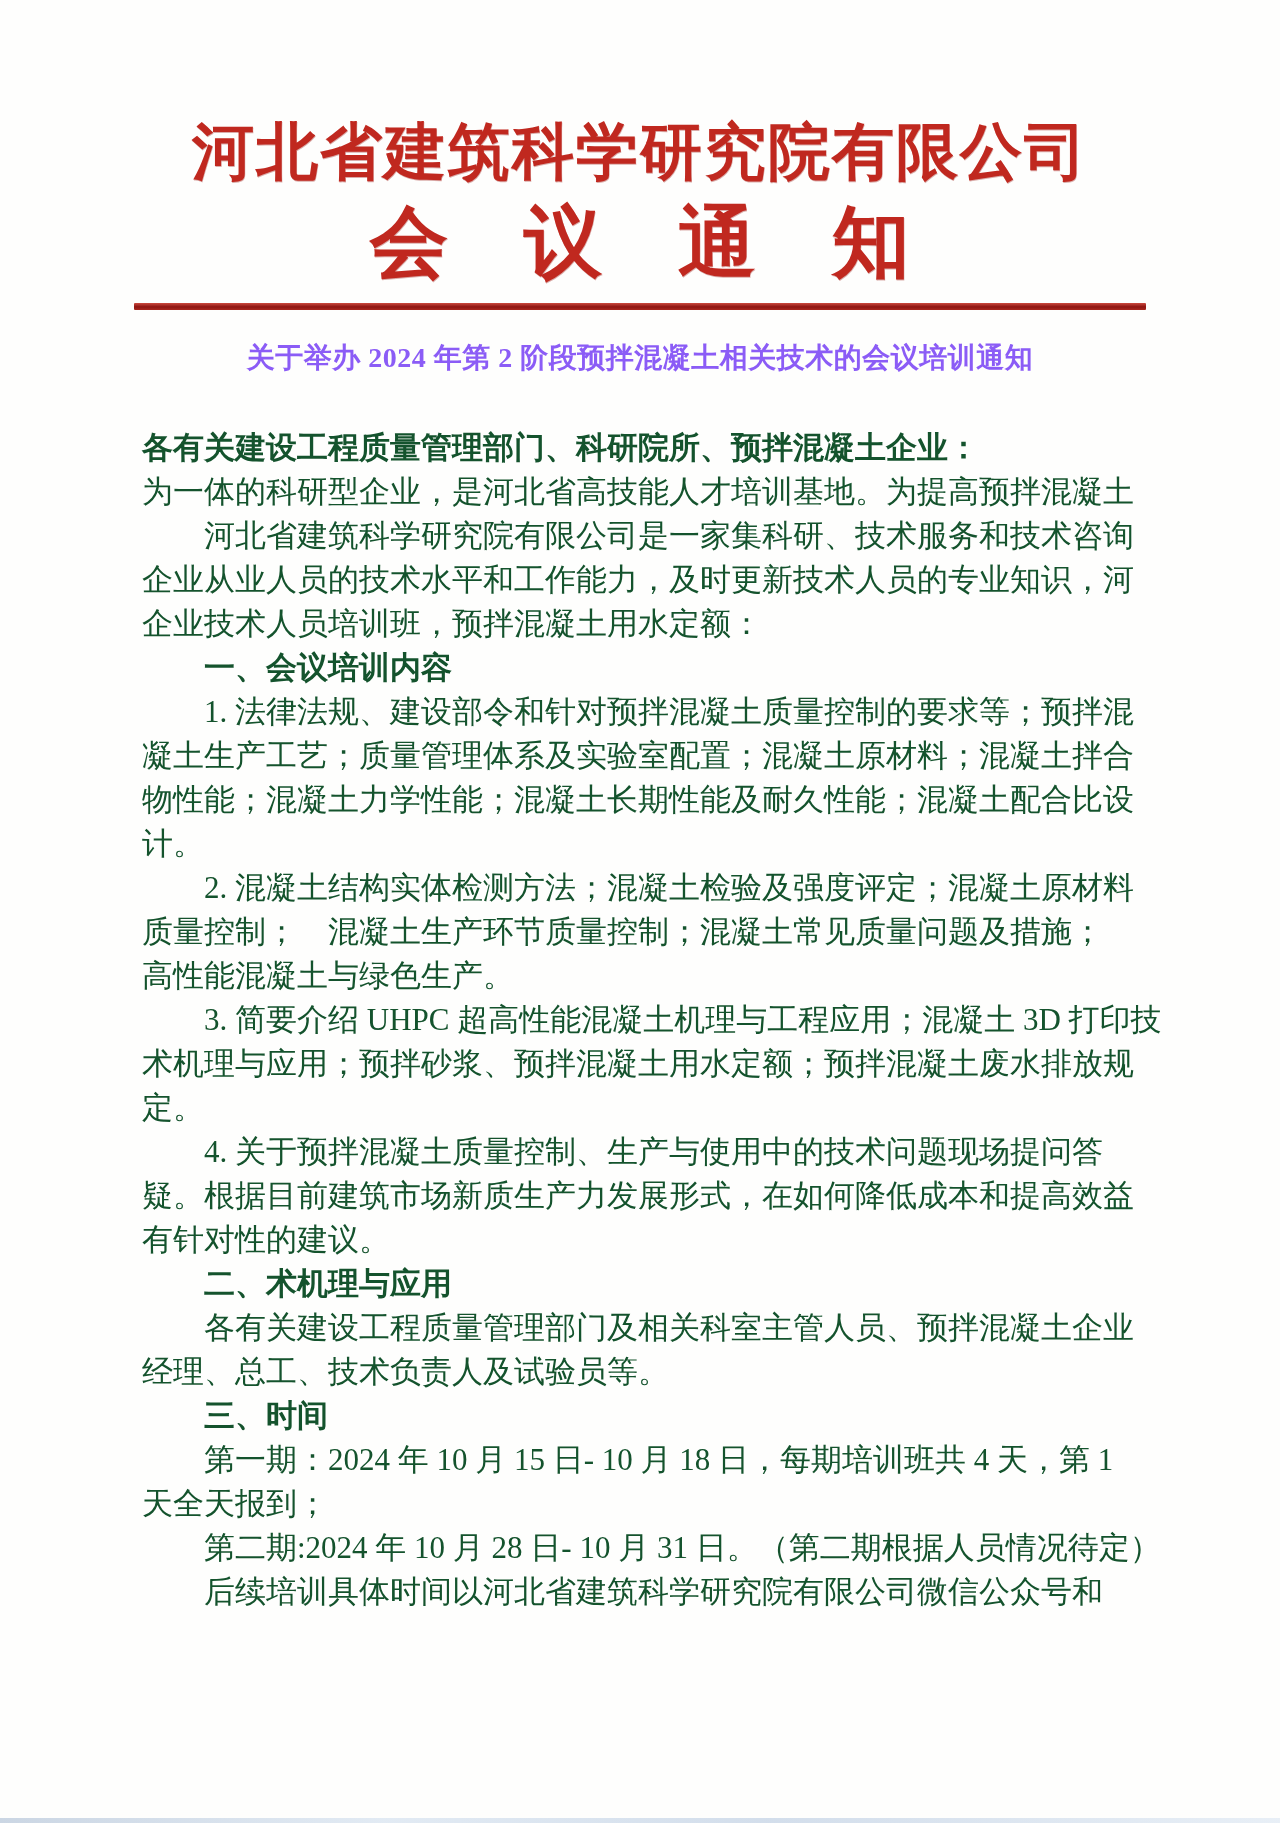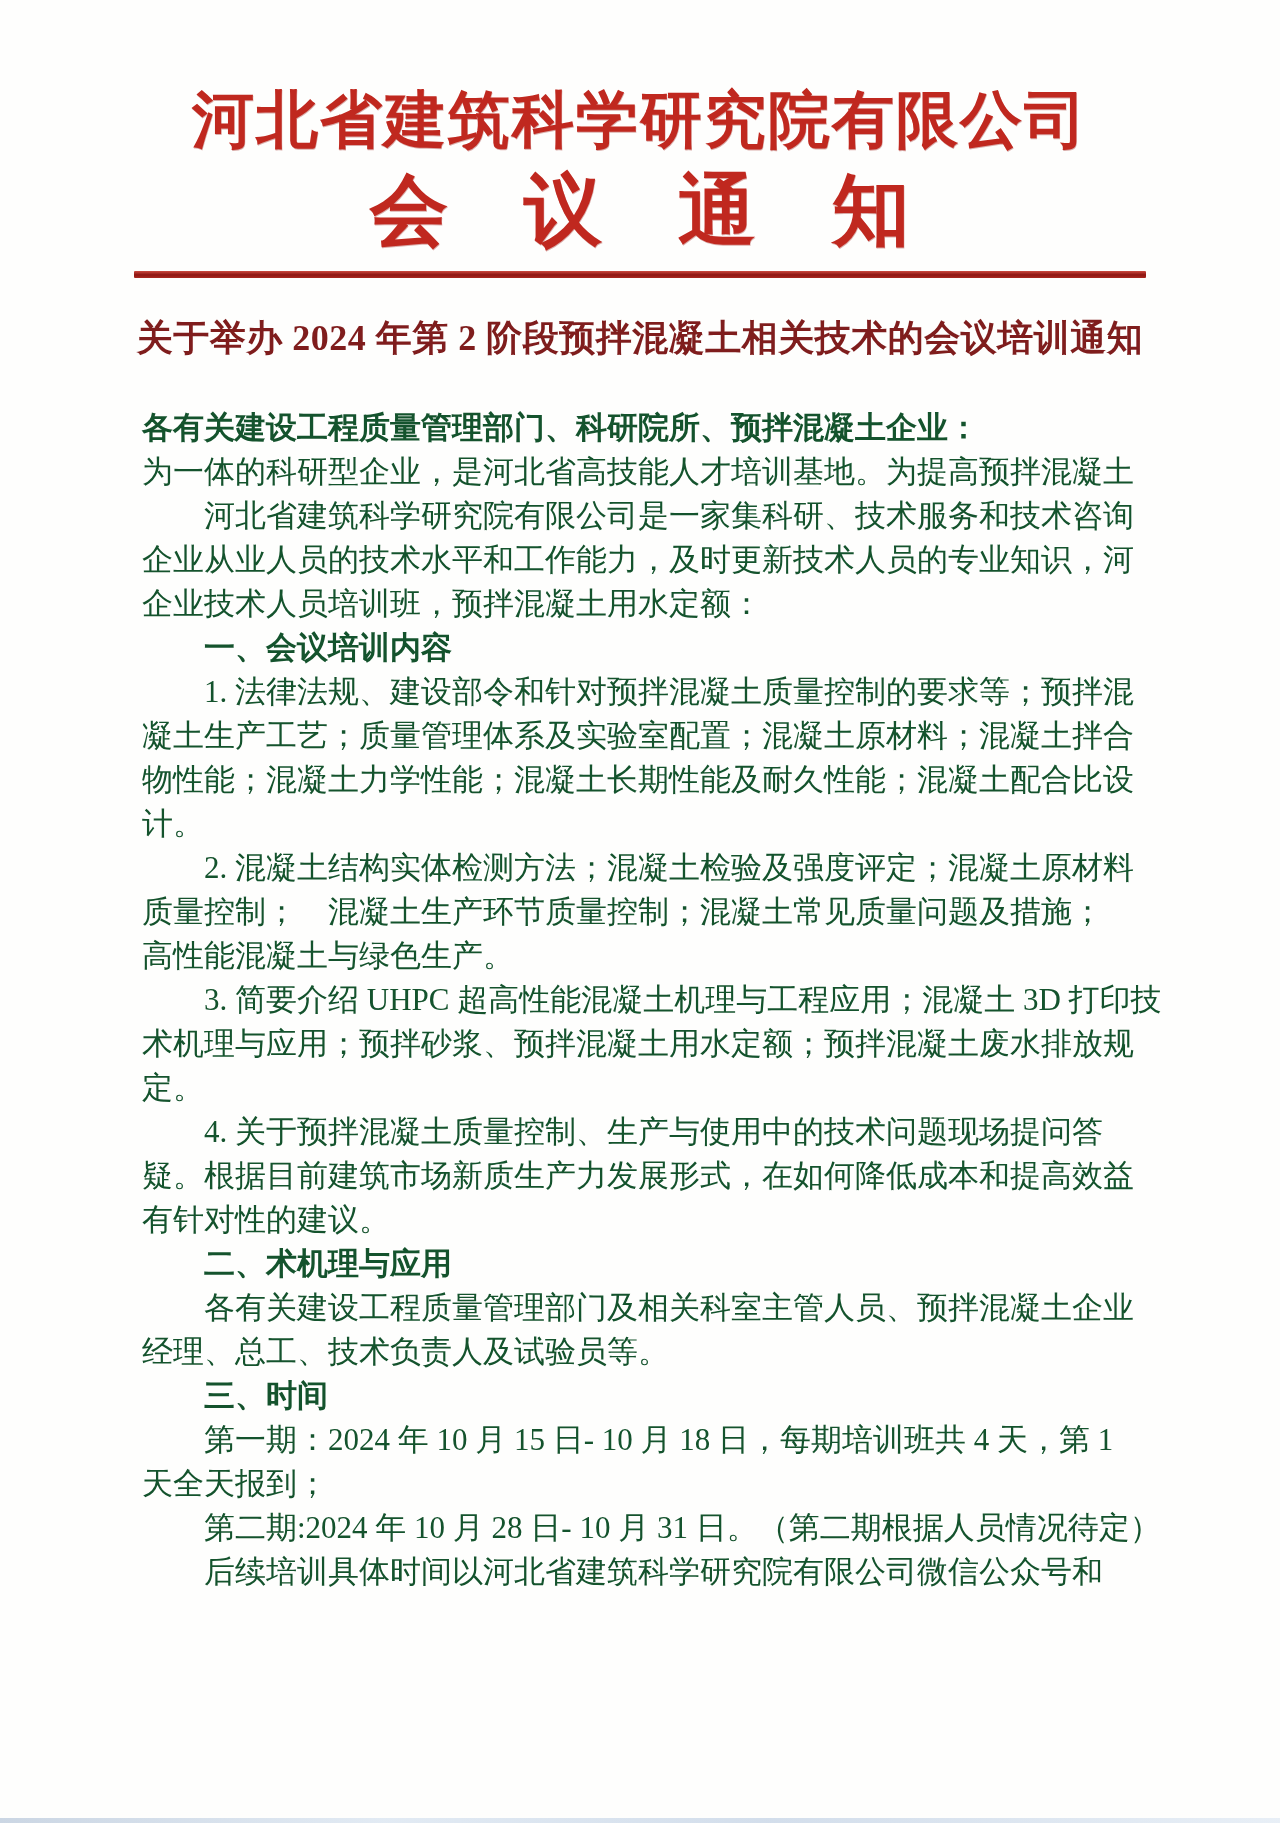--- a/index.html
+++ b/index.html
@@ -10,21 +10,21 @@
   .page {
     position: relative;
     width: 1280px;
     height: 1823px;
     margin: 0 auto;
     background: #fefefd;
     overflow: hidden;
     font-family: "Liberation Serif", "DejaVu Serif", serif;
   }
   .header {
-    padding-top: 84px;
+    padding-top: 116px;
     text-align: center;
   }
   .org-title {
     font-size: 62px;
     line-height: 72px;
     font-weight: bold;
     color: #c0281f;
     letter-spacing: 2px;
     text-shadow: 0.5px 0.5px 0 rgba(150, 20, 15, 0.35);
   }
@@ -41,26 +41,26 @@
     font-family: Liberation Serif, serif;
   }
   .red-rule {
     width: 1012px;
     height: 7px;
     margin: 15px auto 0 auto;
     background: linear-gradient(180deg, #cc4a3f 0%, #8e1511 55%, #a9281f 100%);
     border-radius: 1px;
   }
   .subtitle {
-    margin-top: 40px;
+    margin-top: 28px;
     text-align: center;
-    font-size: 36px;
+    font-size: 28px;
     line-height: 40px;
     font-weight: bold;
-    color: #7f1d1d;
+    color: #8b5cf6;
     letter-spacing: 0.5px;
     white-space: pre;
   }
   .body-text {
     margin: 48px 110px 8px 142px;
     font-size: 31px;
     color: #14532d;
   }
   .line {
     height: 44px;

